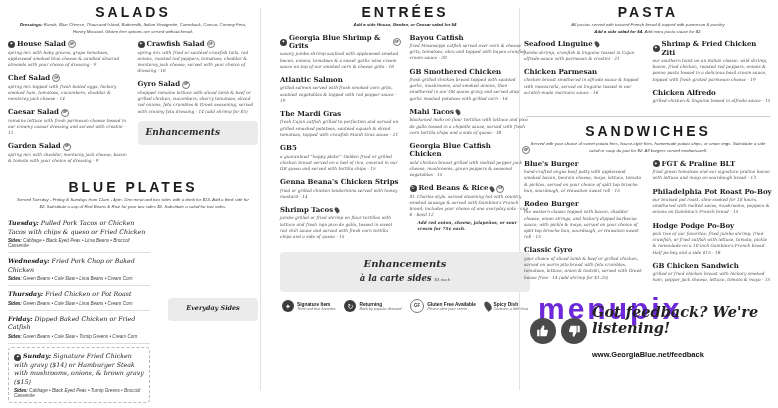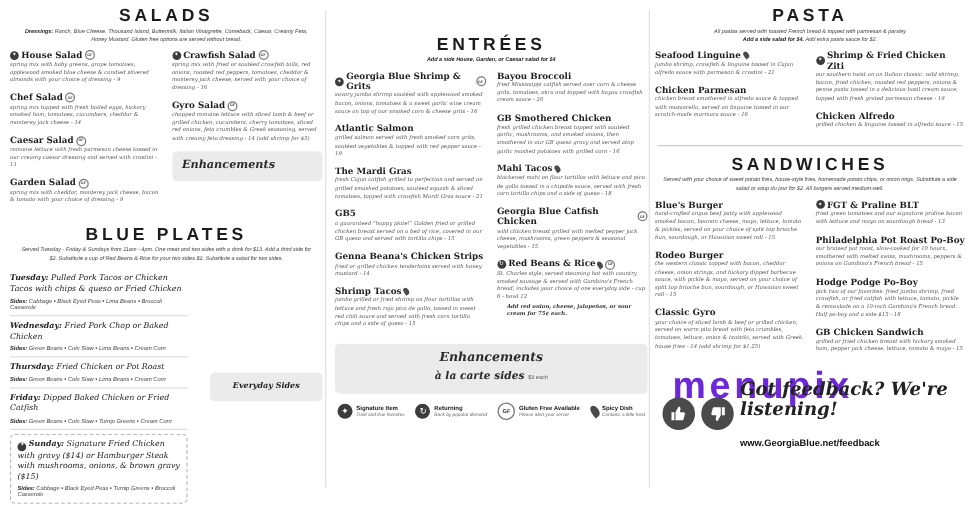--- a/index.html
+++ b/index.html
@@ -1,21 +1,21 @@
 <!DOCTYPE html>
 <html><head>
 <meta charset="utf-8">
 <style>
   html,body{margin:0;padding:0;background:#fff;}
   .page{position:relative;width:778px;height:408px;background:#ffffff;overflow:hidden;
         font-family:"Liberation Sans",sans-serif;color:#222;}
   .vrule{position:absolute;top:8px;bottom:18px;width:1px;background:#e2e2e2;}
   .col{position:absolute;top:2px;}
   .col1{left:8px;width:250px;}
-  .col2{left:268px;width:250px;margin-top:23px;}
+  .col2{left:280px;width:250px;}
   .col3{left:524px;width:248px;}
 
   .sec-title{text-align:center;font-weight:900;font-size:14px;letter-spacing:3px;
              font-family:"Liberation Sans",sans-serif;color:#1c1c1c;margin:2px 0 2px;}
   .sec-sub{text-align:center;font-size:4.4px;font-style:italic;color:#444;line-height:1.5;margin:0 6px 5px;}
   .sec-sub b{color:#222;}
 
   .split{display:flex;gap:9px;align-items:flex-start;}
   .split>div{flex:1;min-width:0;}
 
@@ -344,21 +344,21 @@
             </div>
             <div class="mi-desc">jumbo grilled or fried shrimp on flour tortillas with lettuce and fresh rojo pico de gallo, tossed in sweet red chili sauce and served with fresh corn tortilla chips and a side of queso - 15</div>
 
           </div>
         </div>
       <div>
 
       <div class="mi">
             <div class="mi-head">
 
-              <span class="mi-name">Bayou Broccoli</span>
+              <span class="mi-name">Bayou Catfish</span>
 
             </div>
             <div class="mi-desc">fried Mississippi catfish served over corn &amp; cheese grits, tomatoes, okra and topped with bayou crawfish cream sauce - 20</div>
 
           </div>
           <div class="mi">
             <div class="mi-head">
 
               <span class="mi-name">GB Smothered Chicken</span>
 

